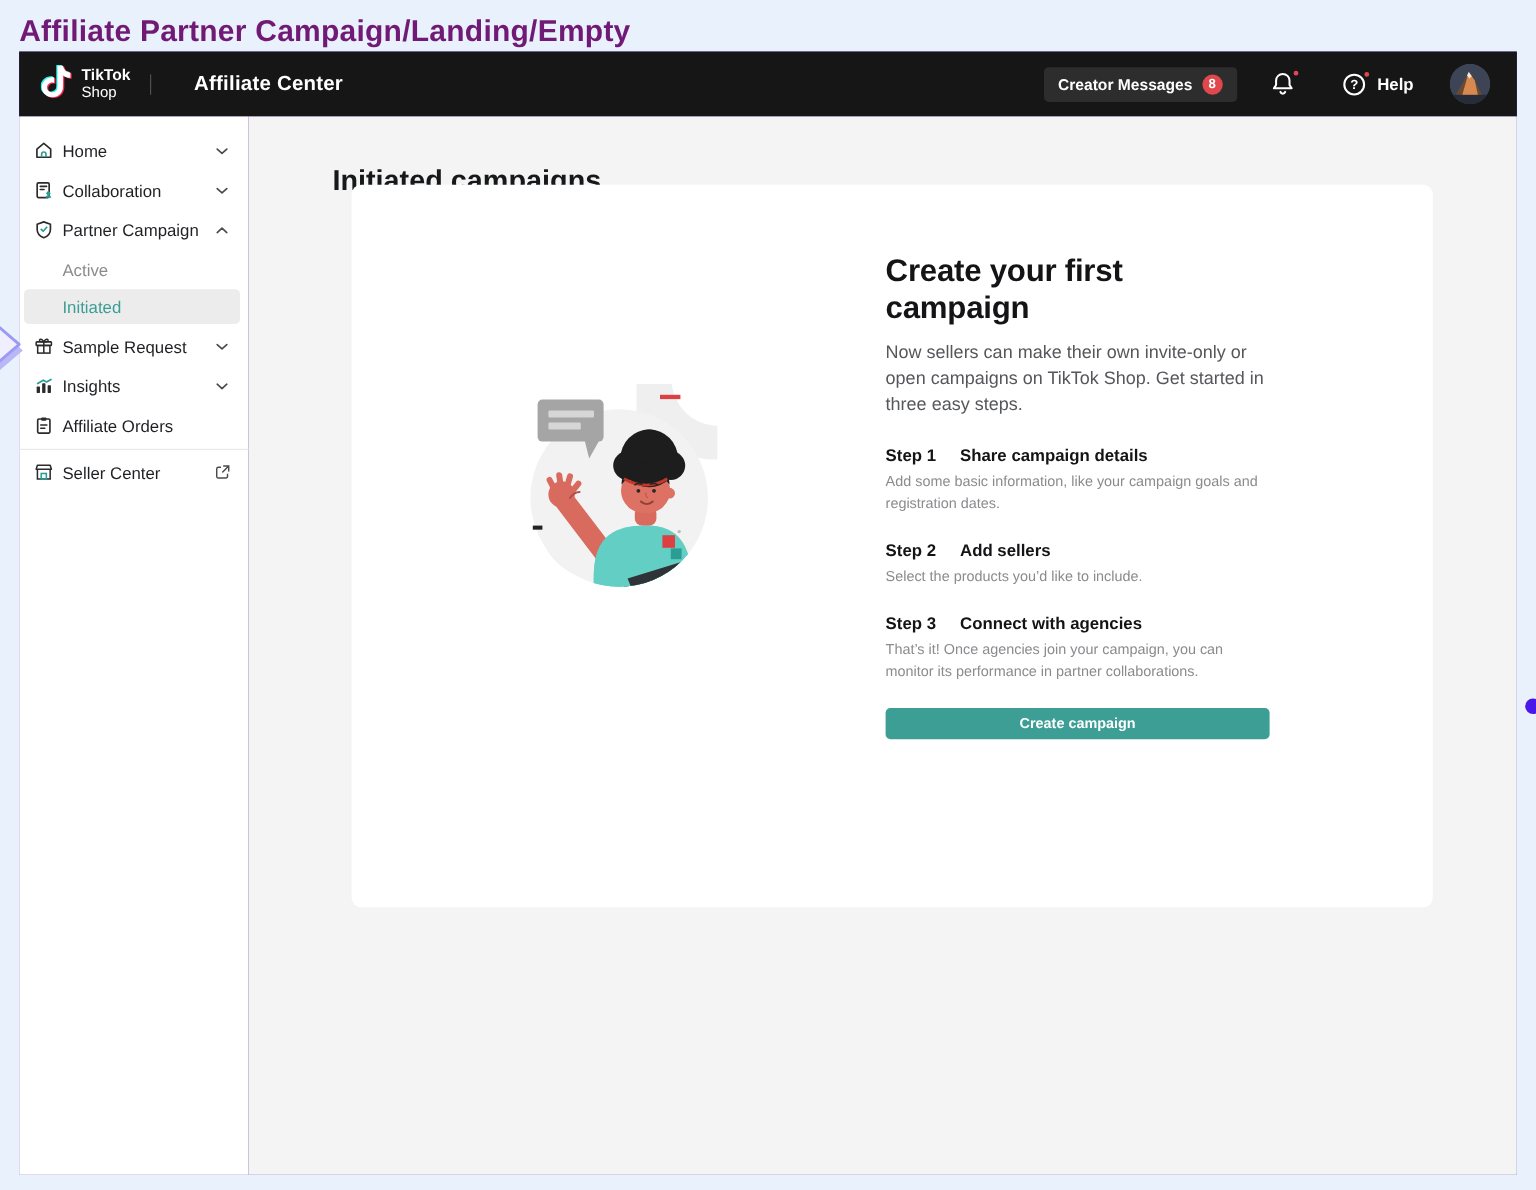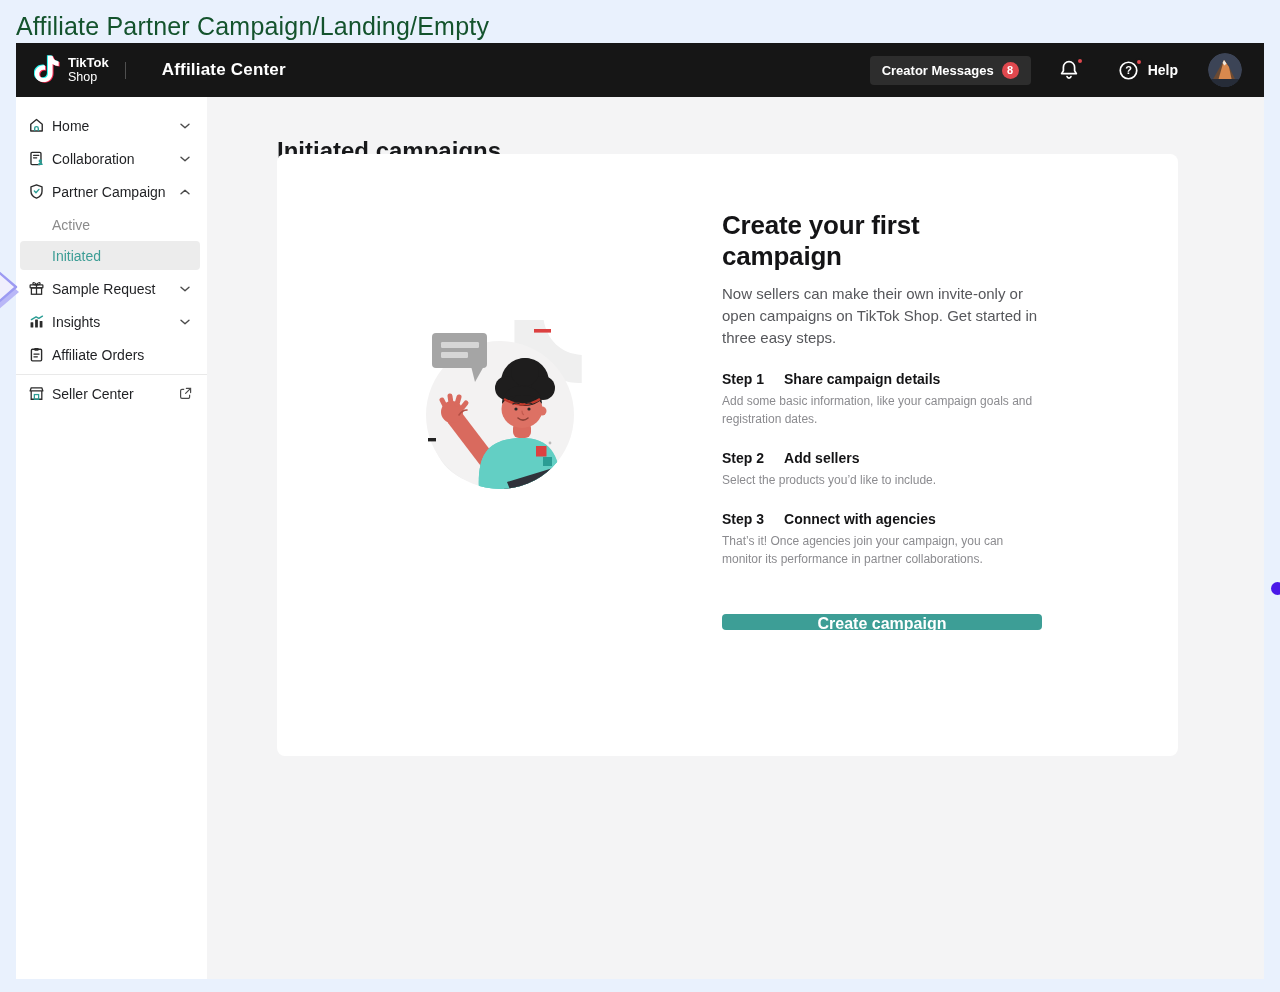--- a/index.html
+++ b/index.html
@@ -6,21 +6,21 @@
   html,body { margin:0; padding:0; }
   body {
     width:1280px; height:992px; position:relative; overflow:hidden;
     background:#e9f1fd;
     font-family:"Liberation Sans", sans-serif;
     -webkit-font-smoothing:antialiased;
   }
   
   .frame-title {
     position:absolute; left:16px; top:12px;
-    font-size:25px; font-weight:400; color:#14532d; letter-spacing:.2px;
+    font-size:25px; font-weight:700; color:#701a75; letter-spacing:.2px;
   }
   
   .app {
     position:absolute; left:16px; top:43px; width:1248px; height:936px;
     display:flex; flex-direction:column; background:#4c1d95;
   }
   
   .header {
     flex:0 0 54px; background:#161616; color:#fff;
     display:flex; align-items:center; padding:0 22px 0 18px;
@@ -63,34 +63,34 @@
     height:29px; margin:2px 7px 2px 4px; border-radius:4px;
     display:flex; align-items:center; padding-left:32px;
     font-size:14px; color:#8b8b8b; cursor:pointer;
   }
   .nav-sub.selected { background:#ececec; color:#3c9d95; }
   .nav-divider { height:1px; background:#e9e9e9; margin:3px 0 2px 0; }
   
   .content { flex:1; background:#f4f4f5; position:relative; }
   .page-title { position:absolute; left:70px; top:24px; font-size:24px; font-weight:700; color:#17181a; }
   .card {
-    position:absolute; left:70px; top:57px; width:901px; height:602px;
+    position:absolute; left:86px; top:57px; width:901px; height:602px;
     background:#fff; border-radius:8px;
   }
   .illustration { position:absolute; left:138px; top:158px; }
   .empty-right { position:absolute; left:445px; top:56px; width:322px; }
   .empty-title { margin:0; font-size:26px; font-weight:700; color:#141416; letter-spacing:-.2px; }
   .empty-desc { margin:11px 0 0 0; font-size:15px; line-height:1.47; color:#56575b; }
   .steps { margin-top:22px; }
   .step { margin-bottom:22px; }
   .step-head { display:flex; gap:20px; font-size:14px; font-weight:700; color:#141416; }
   .step-desc { margin-top:6px; font-size:12px; line-height:1.45; color:#8b8b8f; max-width:312px; }
   .cta-btn {
-    margin-top:24px; width:320px; height:16px; border:none; border-radius:4px;
-    background:#3d9e96; color:#fff; font-size:16px; font-weight:600;
+    width:320px; height:26px; border:none; border-radius:4px;
+    background:#3d9e96; color:#fff; font-size:12px; font-weight:600;
     font-family:inherit; cursor:pointer;
   }
   
   .cursor-arrow { position:absolute; left:-6px; top:264px; }
   .purple-dot {
     position:absolute; left:1271px; top:582px; width:13px; height:13px;
     border-radius:50%; background:#4a18e8;
   }
 </style>
 </head>

